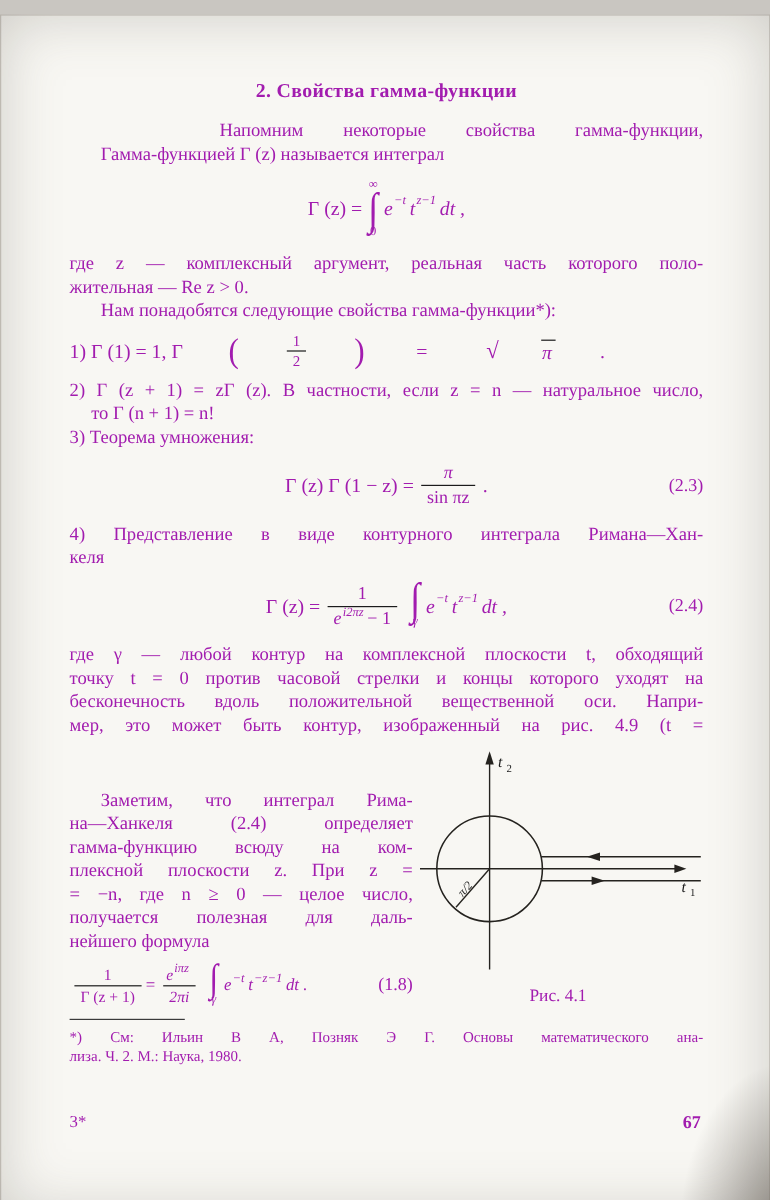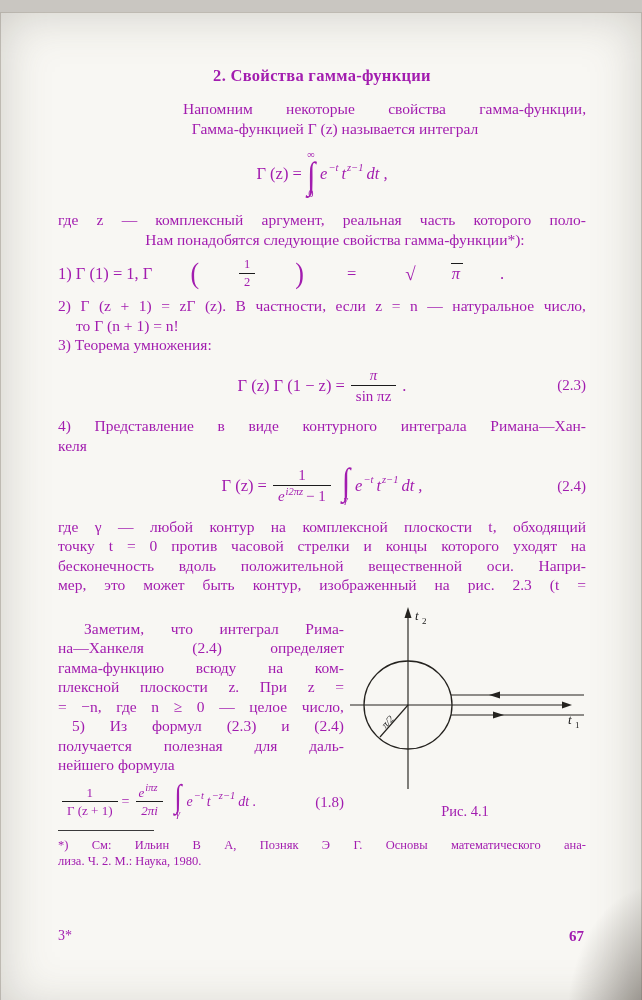--- a/index.html
+++ b/index.html
@@ -3,21 +3,21 @@
 <meta charset="utf-8">
 <style>
   html,body{margin:0;padding:0;}
   body{background:#c9c6c1;font-family:"Liberation Serif",serif;}
   .page{position:relative;width:642px;height:1000px;margin:12px auto;background:#f8f7f3;color:#a21caf;overflow:hidden;box-shadow:inset 0 0 50px rgba(95,88,78,.28);}
   .inner{position:absolute;left:58px;top:54px;width:528px;}
   .title{text-align:center;font-weight:bold;font-size:16.5px;margin-bottom:13px;letter-spacing:.3px;}
   .ln{font-size:15.5px;line-height:19.5px;}
   .jl{text-align:justify;text-align-last:justify;}
   .bigind{text-indent:125px;}
-  .ind{text-indent:26px;text-align:center;}
+  .ind{text-indent:26px;}
   .ind2{margin-left:18px;}
   .formula{position:relative;display:flex;align-items:center;justify-content:center;font-size:16.5px;margin:11px 0;}
   .fl{justify-content:flex-start;}
   .eqtag{position:absolute;right:0;font-size:15px;}
   .it{font-style:italic;}
   .sup{font-size:10.5px;font-style:italic;position:relative;top:-6.5px;margin:0 3px 0 1px;}
   .frac{display:inline-flex;flex-direction:column;align-items:center;margin:0 6px;line-height:1.25;font-size:15px;text-align:center;}
   .frac .num{padding:0 5px;}
   .frac .den{border-top:1px solid #1b1b1b;padding:1px 5px 0;}
   .intcol{display:inline-flex;flex-direction:column;align-items:center;line-height:1;margin:0 5px;}
@@ -66,20 +66,21 @@
         <span class="lim">0</span>
       </span>
       <span class="it">e</span>
       <span class="sup">−t</span>
       <span class="it">t</span>
       <span class="sup">z−1</span>
       <span class="it">dt ,</span>
     </div>
 
     <div class="ln jl">где z — комплексный аргумент, реальная часть которого поло-</div>
+    <div class="ln">жительная — Re z &gt; 0.</div>
     <div class="ln ind">Нам понадобятся следующие свойства гамма-функции*):</div>
 
     <div class="formula fl" style="margin:8px 0 6px;gap:37px;">
       <span>1)  Γ (1) = 1,   Γ</span>
       <span class="bigp">(</span>
       <span class="frac sfrac">
         <span class="num">1</span>
         <span class="den">2</span>
       </span>
       <span class="bigp">)</span>
@@ -120,30 +121,29 @@
       <span class="sup">−t</span>
       <span class="it">t</span>
       <span class="sup">z−1</span>
       <span class="it">dt ,</span>
       <span class="eqtag">(2.4)</span>
     </div>
 
     <div class="ln jl">где γ — любой контур на комплексной плоскости t, обходящий</div>
     <div class="ln jl">точку t = 0 против часовой стрелки и концы которого уходят на</div>
     <div class="ln jl">бесконечность вдоль положительной вещественной оси. Напри-</div>
-    <div class="ln jl">мер, это может быть контур, изображенный  на  рис. 2.3  (t =</div>
+    <div class="ln jl">мер, это может быть контур, изображенный  на  рис. 4.9  (t =</div>
 
     <div class="twocol">
       <div class="colL">
         <div class="ln jl ind">Заметим, что интеграл Рима-</div>
         <div class="ln jl">на—Ханкеля (2.4) определяет</div>
         <div class="ln jl">гамма-функцию всюду на ком-</div>
         <div class="ln jl">плексной плоскости z. При z =</div>
         <div class="ln jl">= −n, где n ≥ 0 — целое число,</div>
-        <div class="ln jl" style="text-indent:14px;">5) Из формул (2.3) и (2.4)</div>
         <div class="ln jl">получается полезная для даль-</div>
         <div class="ln">нейшего формула</div>
 
         <div class="formula f25">
           <span class="frac">
             <span class="num">1</span>
             <span class="den">Γ (z + 1)</span>
           </span>
           <span>=</span>
           <span class="frac">

